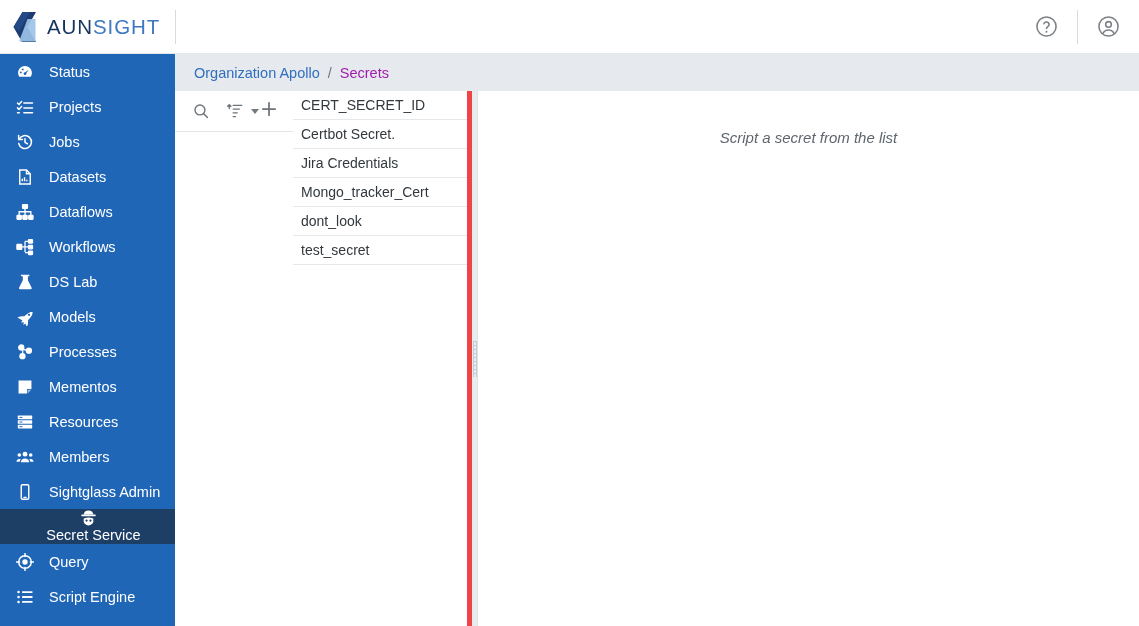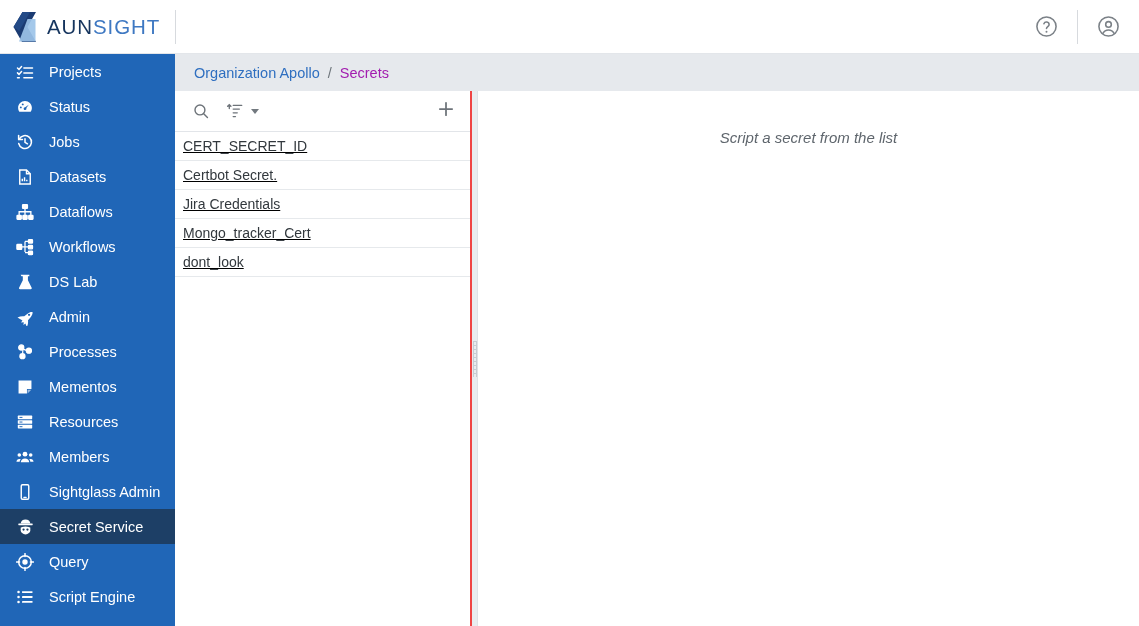--- a/index.html
+++ b/index.html
@@ -108,21 +108,21 @@
   .nav-item {
     height: 35px;
     display: flex;
     align-items: center;
     padding-left: 12px;
     color: #ffffff;
     font-size: 14.5px;
     cursor: pointer;
     white-space: nowrap;
   }
-  .nav-item.active { background: #1d3f66; }
+  .nav-item.active { background: #1d3f66; flex-direction: column; }
   .nav-ico {
     width: 26px;
     min-width: 26px;
     height: 18px;
     margin-right: 11px;
     display: flex;
     align-items: center;
     justify-content: center;
     color: #ffffff;
   }
@@ -156,24 +156,22 @@
     display: flex;
     min-height: 0;
     background: #ffffff;
   }
 
   
   .list-pane {
     width: 297px;
     min-width: 297px;
     display: flex;
-    flex-direction: column;
-    border-right: 2px solid #ef4444;
-    background: #ffffff;
-    text-decoration: underline;
+    border-right: 5px solid #ef4444;
+    background: #ffffff;
   }
   .list-toolbar {
     height: 41px;
     min-height: 41px;
     display: flex;
     align-items: center;
     padding: 0 14px 0 17px;
     border-bottom: 1px solid #e2e5e9;
     background: #ffffff;
   }
@@ -284,43 +282,43 @@
       </div>
     </div>
   </div>
 
   <div class="body">
 
     <nav class="sidebar">
 
       <div class="nav-item">
         <span class="nav-ico">
+          <svg width="18" height="18" viewBox="0 0 24 24" fill="#fff">
+            <path d="M12 4C6.9 4 2.8 8.1 2.8 13.2c0 1.9.6 3.7 1.6 5.2h15.2c1-1.5 1.6-3.3 1.6-5.2C21.2 8.1 17.1 4 12 4zm-5.6 9.8a1.3 1.3 0 1 1 0-2.6 1.3 1.3 0 0 1 0 2.6zm2.6-4a1.3 1.3 0 1 1 0-2.6 1.3 1.3 0 0 1 0 2.6zM17 8.9l-3.2 4.5a1.9 1.9 0 1 1-1.6-1.1L17 8.9z"></path>
+          </svg>
+        </span>
+        <span>Status</span>
+      </div>
+
+      <div class="nav-item">
+        <span class="nav-ico">
           <svg width="18" height="18" viewBox="0 0 24 24" fill="none" stroke="#fff" stroke-width="2" stroke-linecap="round">
             <path d="M2 6.6l2 2 3.4-3.8"></path>
             <path d="M2 13.2l2 2 3.4-3.8"></path>
             <path d="M2 19.6h2.4"></path>
             <path d="M10.5 6.6H22"></path>
             <path d="M10.5 13.2H22"></path>
             <path d="M10.5 19.6H22"></path>
           </svg>
         </span>
         <span>Projects</span>
       </div>
 
       <div class="nav-item">
         <span class="nav-ico">
-          <svg width="18" height="18" viewBox="0 0 24 24" fill="#fff">
-            <path d="M12 4C6.9 4 2.8 8.1 2.8 13.2c0 1.9.6 3.7 1.6 5.2h15.2c1-1.5 1.6-3.3 1.6-5.2C21.2 8.1 17.1 4 12 4zm-5.6 9.8a1.3 1.3 0 1 1 0-2.6 1.3 1.3 0 0 1 0 2.6zm2.6-4a1.3 1.3 0 1 1 0-2.6 1.3 1.3 0 0 1 0 2.6zM17 8.9l-3.2 4.5a1.9 1.9 0 1 1-1.6-1.1L17 8.9z"></path>
-          </svg>
-        </span>
-        <span>Status</span>
-      </div>
-
-      <div class="nav-item">
-        <span class="nav-ico">
           <svg width="18" height="18" viewBox="0 0 24 24" fill="none" stroke="#fff" stroke-width="2" stroke-linecap="round">
             <path d="M3.5 8.5V3.4"></path>
             <path d="M3.6 8.6h5"></path>
             <path d="M4.3 8.2A8.6 8.6 0 1 1 3.6 14"></path>
             <path d="M12 7.6v4.8l3.3 2"></path>
           </svg>
         </span>
         <span>Jobs</span>
       </div>
 
@@ -370,21 +368,21 @@
         <span>DS Lab</span>
       </div>
 
       <div class="nav-item">
         <span class="nav-ico">
           <svg width="20" height="18" viewBox="0 0 24 24" fill="#fff">
             <path d="M2 12.6c3-1.4 6-1.9 9-1.5l4.4-3.6c2.2-1.8 4.6-2.6 6.6-2.2.4 2-0.4 4.4-2.2 6.6L16 16.3c.4 3-.1 6-1.5 9l-2-4.6-2.5 1.9.3-3.6-3.6.3 1.9-2.5z"></path>
             <circle cx="17.4" cy="9" r="1.5" fill="#2066b7"></circle>
           </svg>
         </span>
-        <span>Admin</span>
+        <span>Models</span>
       </div>
 
       <div class="nav-item">
         <span class="nav-ico">
           <svg width="18" height="18" viewBox="0 0 24 24" fill="#fff" stroke="#fff" stroke-width="1.6">
             <circle cx="7" cy="6" r="3.4"></circle>
             <circle cx="17.2" cy="10.2" r="3.4"></circle>
             <circle cx="8.6" cy="17.6" r="3.4"></circle>
             <path d="M9.6 8.2l5 2M9.2 9.2l-.4 5" fill="none"></path>
           </svg>
@@ -524,20 +522,23 @@
               </div>
             <div class="list-row">
                 <span>Jira Credentials</span>
               </div>
             <div class="list-row">
                 <span>Mongo_tracker_Cert</span>
               </div>
             <div class="list-row">
                 <span>dont_look</span>
               </div>
+            <div class="list-row">
+                <span>test_secret</span>
+              </div>
           </div>
         </div>
 
         <div class="splitter">
           <div class="grip"></div>
         </div>
 
         <div class="detail-pane">
           <div class="placeholder">Script a secret from the list</div>
         </div>

